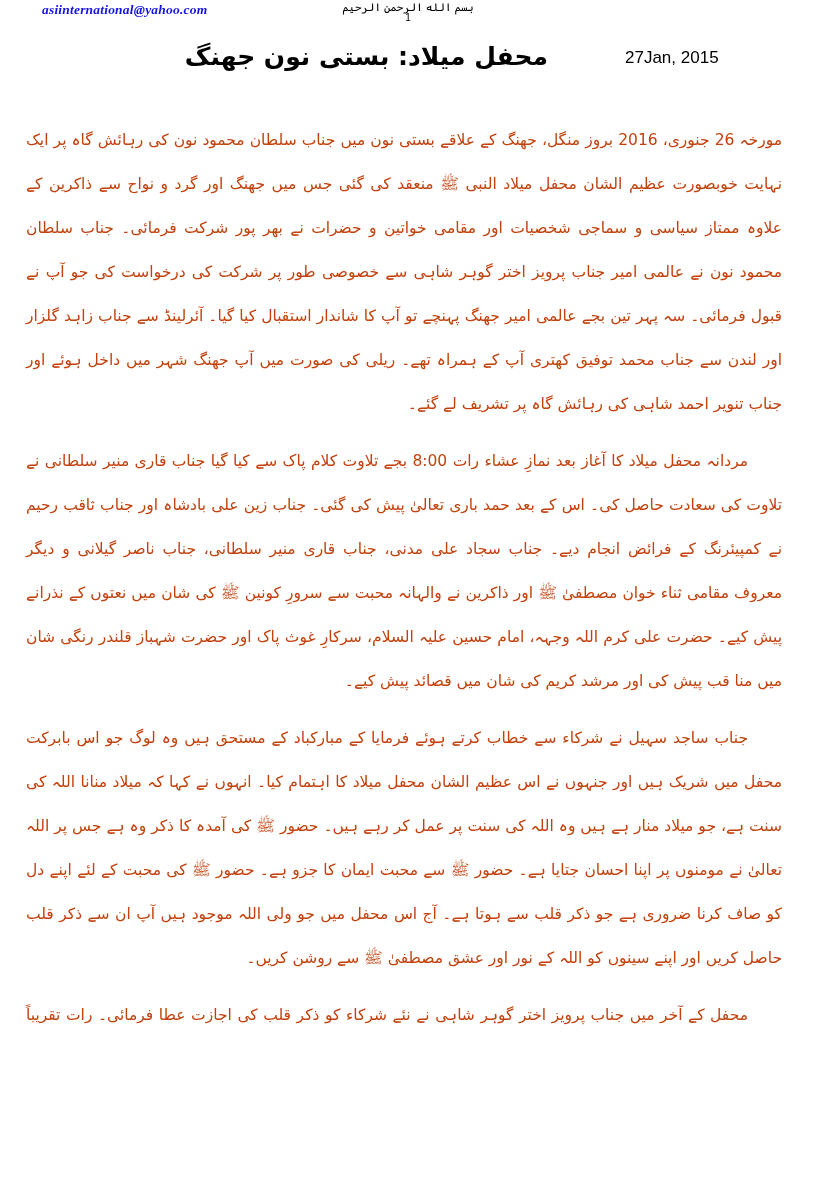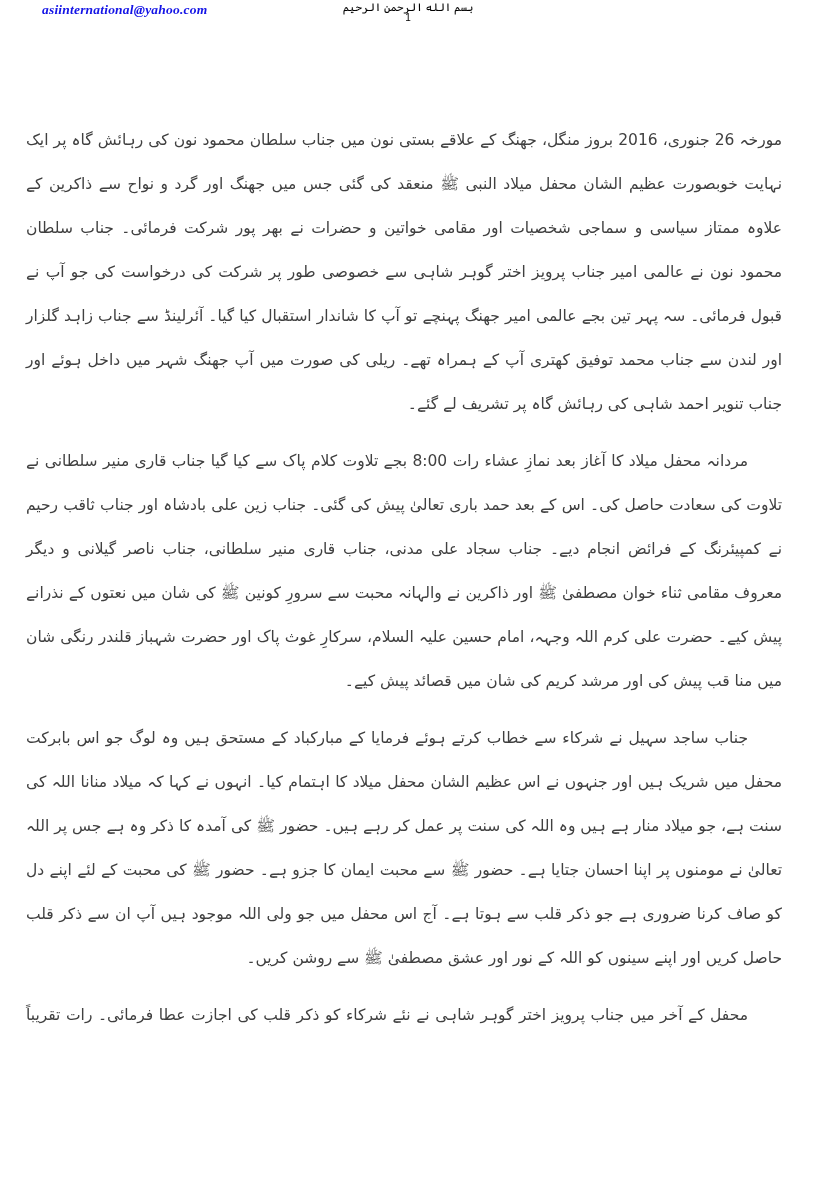--- a/index.html
+++ b/index.html
@@ -44,21 +44,21 @@
   }
   .bismillah-wrap {
     position: absolute;
     left: 0;
     right: 0;
     top: 1px;
     text-align: center;
     direction: rtl;
   }
   .bismillah {
-    font-family: Liberation Serif, serif;
+    font-family: Liberation Sans, sans-serif;
     font-size: 11px;
     color: #000000;
     line-height: 1.1;
     display: block;
   }
   .page-num {
     display: block;
     direction: ltr;
     font-family: "Liberation Sans", sans-serif;
     font-size: 10px;
@@ -105,21 +105,21 @@
     left: 26px;
     direction: rtl;
     text-align: justify;
     text-align-last: right;
   }
   p.para {
     margin: 0 0 13px 0;
     font-family: "DejaVu Sans", sans-serif;
     font-size: 15.5px;
     line-height: 44px;
-    color: #404040;
+    color: #c2410c;
     direction: rtl;
     text-align: justify;
     text-justify: inter-word;
   }
   p.para.indent {
     text-indent: 34px;
   }
 
   
   .blue-note {
@@ -203,20 +203,24 @@
 
   <div class="top-bar">
     <div class="top-email">asiinternational@yahoo.com</div>
 
     <div class="bismillah-wrap">
       <span class="bismillah">بسم الله الرحمن الرحيم</span>
       <span class="page-num">1</span>
     </div>
   </div>
 
+  <div class="title-row">
+    <div class="doc-title">محفل میلاد:  بستی نون جھنگ</div>
+    <div class="doc-date">27Jan, 2015</div>
+  </div>
 
   <div class="body-area">
     <p class="para">مورخہ 26 جنوری، 2016 بروز منگل،  جھنگ کے علاقے بستی نون میں جناب سلطان محمود نون کی رہائش گاہ پر ایک نہایت خوبصورت عظیم الشان محفل میلاد النبی ﷺ منعقد کی گئی جس میں جھنگ اور گرد و نواح سے ذاکرین کے علاوہ ممتاز سیاسی و سماجی شخصیات اور مقامی خواتین و حضرات نے بھر پور شرکت فرمائی۔ جناب سلطان محمود نون نے عالمی امیر جناب پرویز اختر گوہر شاہی سے خصوصی طور پر شرکت کی درخواست کی جو آپ نے قبول فرمائی۔ سہ پہر تین بجے عالمی امیر جھنگ پہنچے تو آپ کا شاندار استقبال کیا گیا۔ آئرلینڈ سے جناب زاہد گلزار اور لندن سے جناب محمد توفیق کھتری آپ کے ہمراہ تھے۔ ریلی کی صورت میں آپ جھنگ شہر میں داخل ہوئے اور جناب تنویر احمد شاہی کی رہائش گاہ پر تشریف لے گئے۔</p>
     <p class="para indent">مردانہ محفل میلاد کا آغاز بعد نمازِ عشاء رات 8:00 بجے تلاوت کلام پاک سے کیا گیا جناب  قاری منیر سلطانی  نے تلاوت کی سعادت حاصل کی۔ اس کے بعد حمد باری تعالیٰ پیش کی گئی۔ جناب زین علی بادشاہ اور جناب ثاقب رحیم نے کمپیئرنگ کے فرائض انجام دیے۔ جناب سجاد علی مدنی، جناب قاری منیر سلطانی، جناب ناصر گیلانی و دیگر معروف مقامی ثناء خوان مصطفیٰ ﷺ اور ذاکرین نے والہانہ محبت سے سرورِ کونین ﷺ کی شان میں نعتوں کے نذرانے پیش کیے۔ حضرت علی کرم اللہ وجہہ، امام حسین علیہ السلام، سرکارِ غوث پاک اور حضرت شہباز قلندر رنگی شان میں منا قب پیش کی اور مرشد کریم کی شان میں قصائد پیش کیے۔</p>
     <p class="para indent">جناب ساجد سہیل نے شرکاء سے خطاب کرتے ہوئے فرمایا کے مبارکباد کے مستحق ہیں وہ لوگ جو اس بابرکت محفل میں شریک ہیں اور جنہوں نے اس عظیم الشان محفل میلاد کا اہتمام کیا۔ انہوں نے کہا کہ میلاد منانا اللہ کی سنت ہے، جو میلاد منار ہے ہیں وہ اللہ کی سنت پر عمل کر رہے ہیں۔ حضور ﷺ کی آمدہ کا ذکر وہ ہے جس پر اللہ تعالیٰ نے مومنوں پر اپنا احسان جتایا ہے۔ حضور ﷺ سے محبت ایمان کا جزو ہے۔ حضور ﷺ کی محبت کے لئے اپنے دل کو صاف کرنا ضروری ہے جو ذکر قلب سے ہوتا ہے۔ آج اس محفل میں جو ولی اللہ موجود ہیں آپ ان سے ذکر قلب حاصل کریں اور اپنے سینوں کو اللہ کے نور اور عشق مصطفیٰ ﷺ سے روشن کریں۔</p>
     <p class="para indent">محفل کے آخر میں جناب پرویز اختر گوہر شاہی نے نئے شرکاء کو ذکر قلب کی اجازت عطا فرمائی۔ رات تقریباً 12:40 بجے اس محفل میلاد کا اختتام درود و سلام و دعائے خیر ہوا۔   جناب حاجی عبدالحفیظ قادری نے دعائے خیر فرمائی پاکستان کی سلامتی اور استحکام کے لئے خصوصی دعا کی گئی۔</p>
     <p class="para indent">خواتین نے الگ سے محفل میلاد کا انعقاد کیا۔ خواتین کی محفل دوپہر ساڑھے تین بجے  تا ساڑھے پانچ بجے تک جاری رہی جس میں مقرر خواتین نے میلاد النبی ﷺ پر بیان کیا اور نعتیہ کلام پیش کیا۔ خواتین نے محفل میلاد میں بھر پور شرکت فرمائی۔ محفل کا اختتام درود و سلام اور دعائے خیر پر کیا گیا۔</p>
   </div>
 
   <div class="blue-note">تصاویر ملاحظہ فرمائیں</div>

